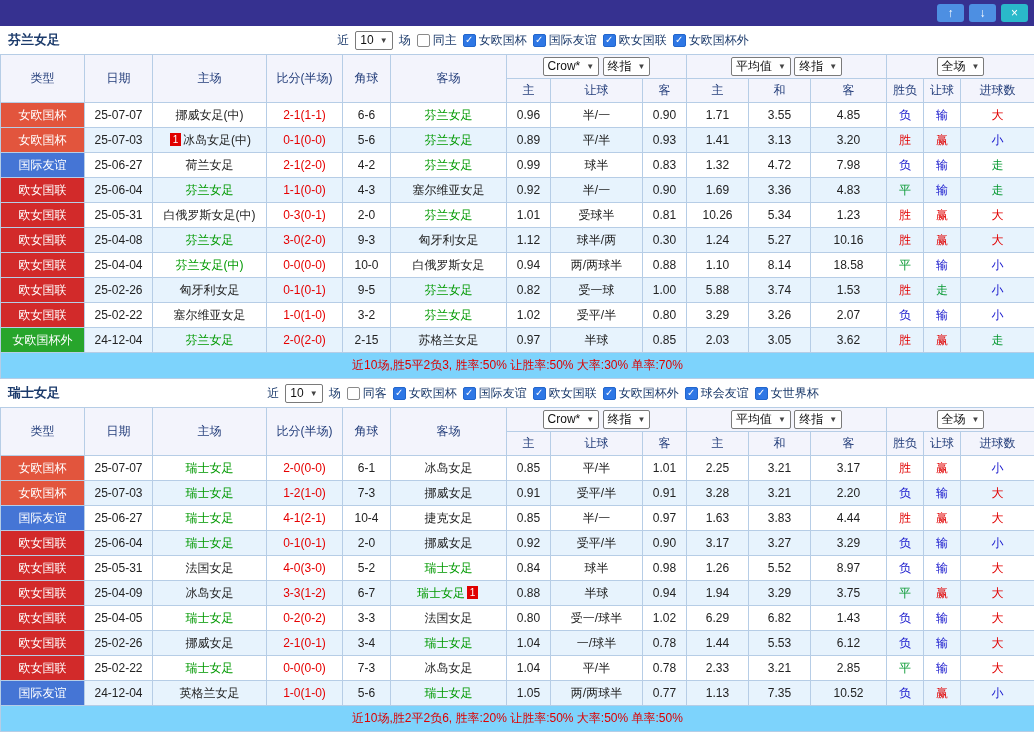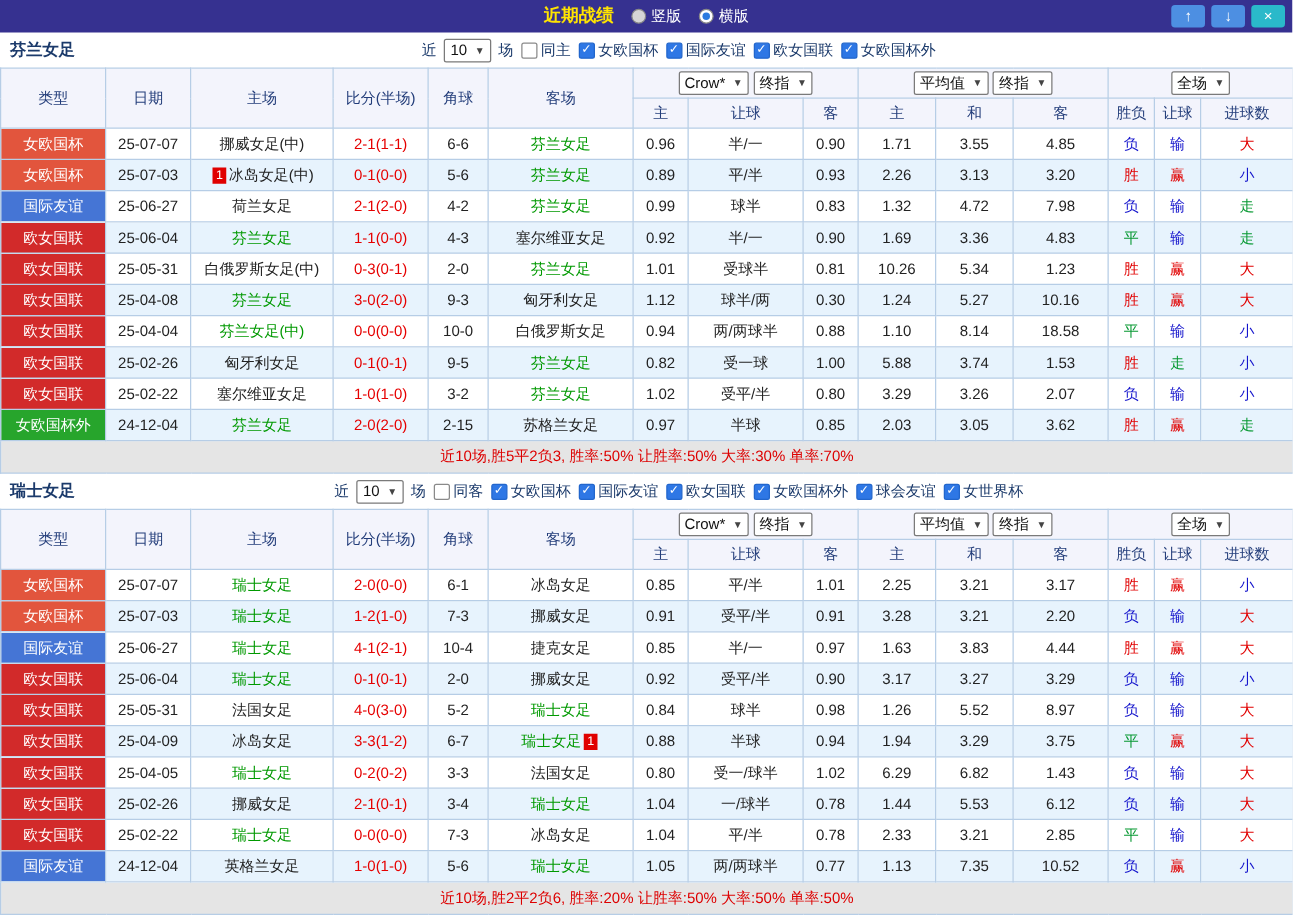--- a/index.html
+++ b/index.html
@@ -27,39 +27,26 @@
   .chk.checked{background:#2e77e5;color:#fff;border:1px solid #2266cc}
   .chk.unchecked{background:#fff;border:1px solid #8a8a8a}
   table{width:1034px;border-collapse:collapse;table-layout:fixed}
   th,td{border:1px solid #b6cde6;text-align:center;overflow:hidden;white-space:nowrap;height:25px;padding:0 1px}
   thead th{background:#f3f4fc;color:#233d7a;font-weight:normal;height:24px}
   tbody tr:nth-child(even){background:#e7f3fd}
   td.type-cell{color:#fff}
   td.score-cell{color:#e60000}
   td.team-cell .focus{color:#009900}
   .badge{display:inline-block;background:#e00000;color:#fff;font-size:10px;min-width:11px;height:13px;line-height:13px;margin:0 2px;vertical-align:1px}
-  td.summary{color:#dd0000;background:#e5e5e5;height:26px}
+  td.summary{color:#dd0000;background:#7dd3fc;height:26px}
 </style>
 </head>
 <body>
 
 <div class="titlebar">
-  <div class="tb-center">
-    <span class="tb-title">近期战绩</span>
-    <label class="radio-item">
-      <span class="radio off"></span>
-      <span>竖版</span>
-    </label>
-    <label class="radio-item">
-      <span class="radio on">
-          <span class="dot"></span>
-        </span>
-      <span>横版</span>
-    </label>
-  </div>
   <div class="tb-buttons">
     <span class="tb-btn">
         <span>↑</span>
       </span>
     <span class="tb-btn">
         <span>↓</span>
       </span>
     <span class="tb-btn close">
         <span>×</span>
       </span>
@@ -186,21 +173,21 @@
         <tr>
           <td class="type-cell" style="background: rgb(226, 85, 61);">女欧国杯</td>
           <td class="date-cell">25-07-03</td>
           <td class="team-cell"><span class="badge">1</span><span>冰岛女足(中)</span></td>
           <td class="score-cell">0-1(0-0)</td>
           <td class="corner-cell">5-6</td>
           <td class="team-cell"><span class="focus">芬兰女足</span></td>
           <td class="odds-cell">0.89</td>
           <td class="odds-cell">平/半</td>
           <td class="odds-cell">0.93</td>
-          <td class="odds-cell">2.26</td>
+          <td class="odds-cell">1.41</td>
           <td class="odds-cell">3.13</td>
           <td class="odds-cell">3.20</td>
           <td class="result-cell" style="color: rgb(225, 0, 0);">胜</td>
           <td class="result-cell" style="color: rgb(225, 0, 0);">赢</td>
           <td class="result-cell" style="color: rgb(20, 20, 204);">小</td>
         </tr>
         <tr>
           <td class="type-cell" style="background: rgb(69, 117, 213);">国际友谊</td>
           <td class="date-cell">25-06-27</td>
           <td class="team-cell"><span>荷兰女足</span></td>

